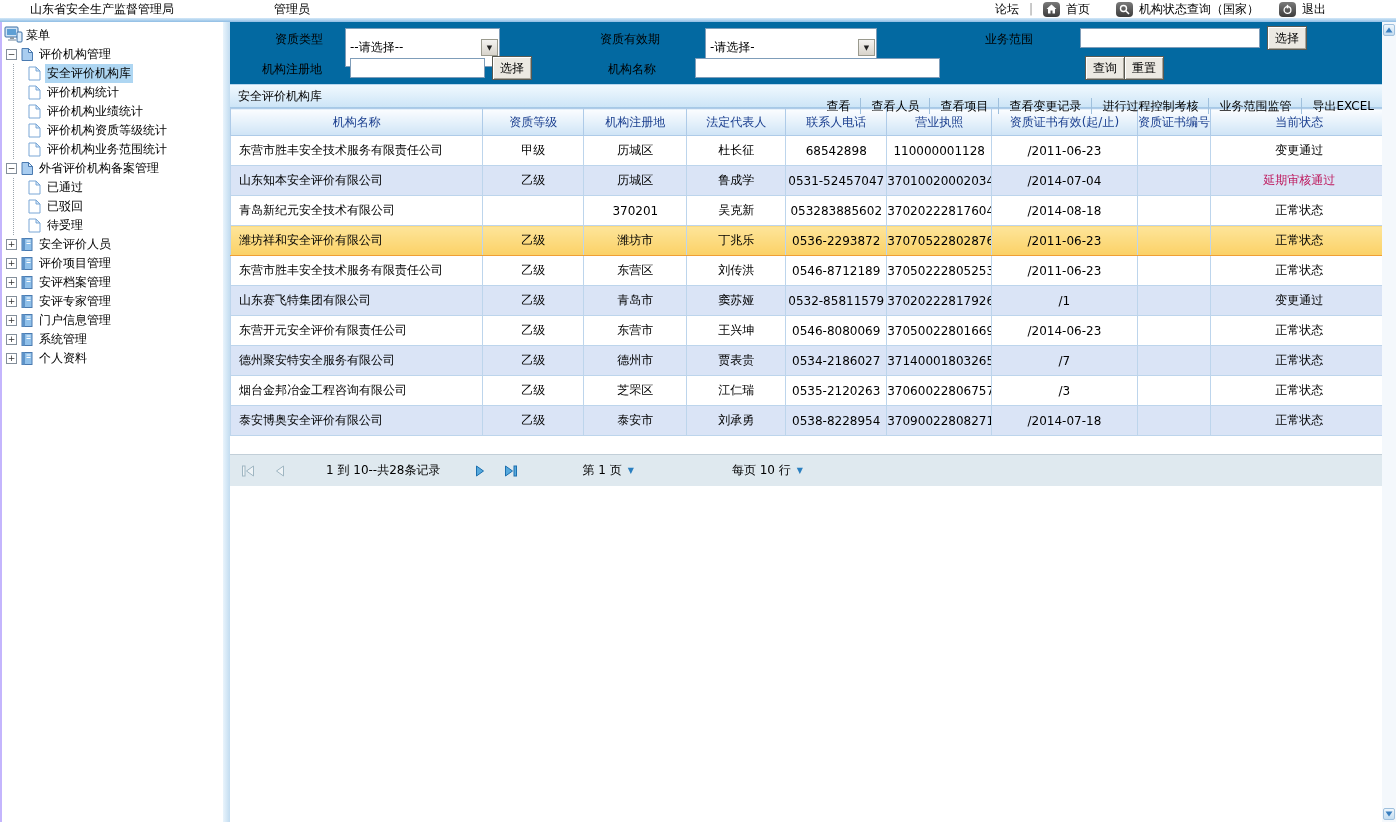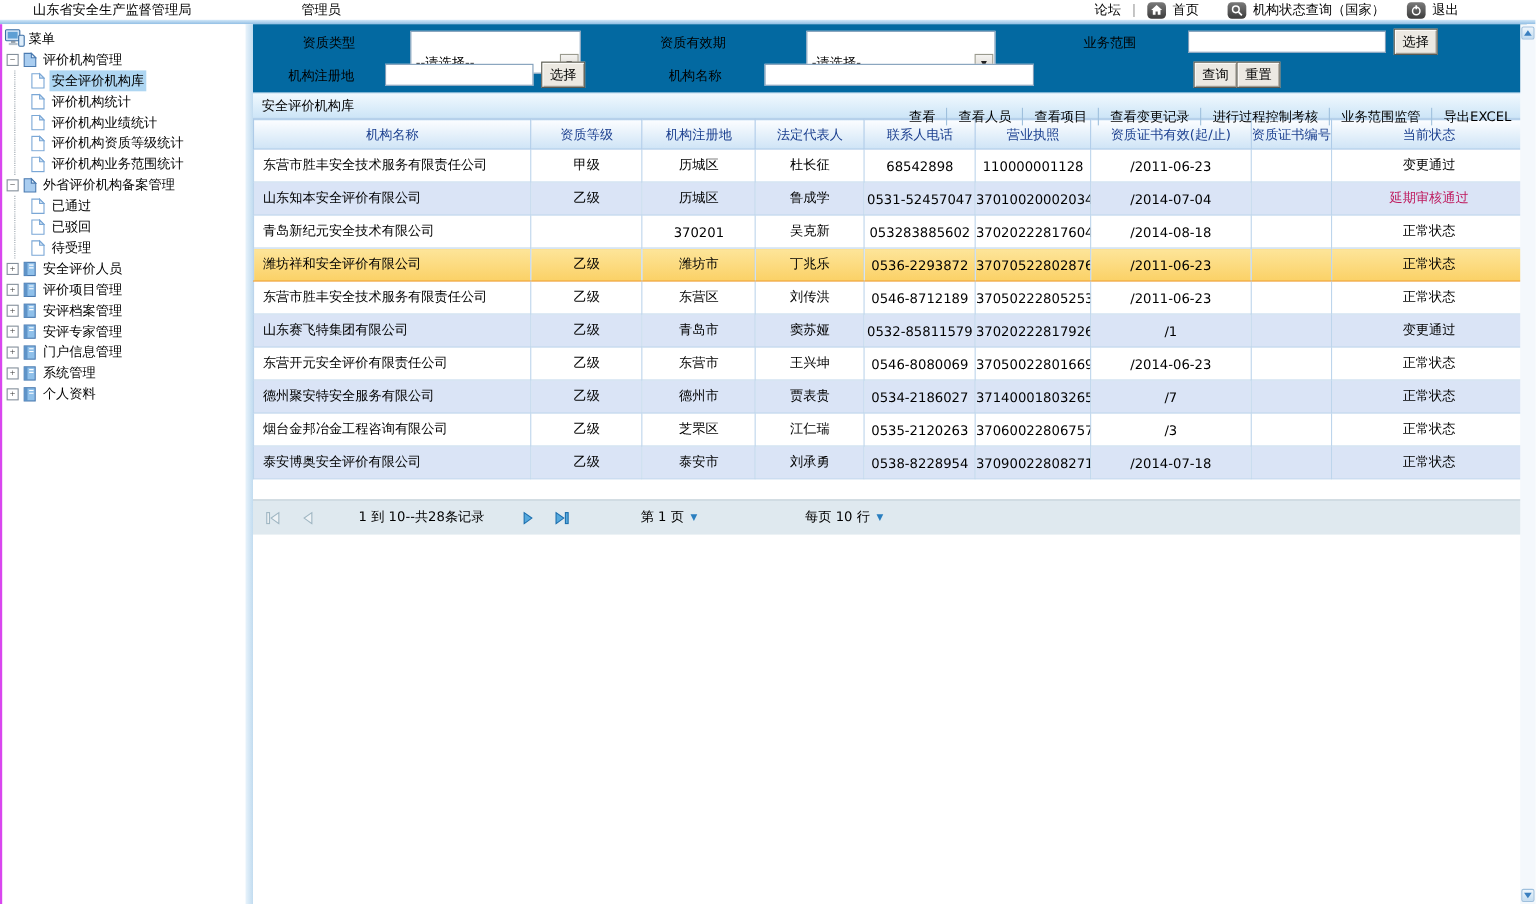--- a/index.html
+++ b/index.html
@@ -9,39 +9,39 @@
   .topbar .org { margin-left:30px; }
   .topbar .user { margin-left:100px; }
   .topbar .spacer { flex:1; }
   .topbar .right { display:flex; align-items:center; gap:6px; margin-right:70px; }
   .sep { color:#999; margin:0 4px; }
   .badge { display:inline-flex; align-items:center; justify-content:center; width:17px; height:15px;
     border-radius:4px; background:linear-gradient(#7a7a7a,#3c3c3c); }
   .topstrip { height:4px; background:linear-gradient(#d3e8f8,#8fbde4); }
   .app { display:flex; height:800px; }
   
-  .sidebar { width:222px; background:#fff; border-left:2px solid #d946ef; padding:3px 0 0 2px; overflow:hidden;font-family:Liberation Serif, serif; }
+  .sidebar { width:222px; background:#fff; border-left:2px solid #c4b5fd; padding:3px 0 0 2px; overflow:hidden; }
   .menuhead { display:flex; align-items:center; gap:2px; height:20px; }
   .tnode, .tleaf { display:flex; align-items:center; height:19px; white-space:nowrap; cursor:default; }
   .tnode { padding-left:2px; gap:3px; }
   .tkids { margin-left:9px; border-left:1px dotted #9aa4ad; padding-left:14px; }
   .tleaf { gap:4px; }
   .expbox { width:11px; height:11px; border:1px solid #848f9b; background:#fff; font-size:9px; line-height:9px;
     text-align:center; color:#333; flex:0 0 11px; }
   .ticon { display:inline-flex; }
   .tlabel { padding:1px 2px; }
   .sellab { background:#aed6f2; }
   
   .splitter { width:8px; background:linear-gradient(90deg,#e9f4fc,#c2dcf0); border-left:1px solid #fff; }
   
   .main { width:1158px; position:relative; background:#fff; }
   .filters { position:relative; height:62px; background:#0369a1; }
   .flabel { position:absolute; height:20px; line-height:20px; }
   .xinput { position:absolute; height:20px; border:1px solid #7f9db9; background:#fff; font:inherit; padding:0 3px; }
-  .xselect { position:absolute; height:39px; border:1px solid #7f9db9; background:#fff; display:flex; align-items:flex-end; cursor:default;margin-left:28px; }
+  .xselect { position:absolute; height:39px; border:1px solid #7f9db9; background:#fff; display:flex; align-items:center; cursor:default; }
   .xselect .val { flex:1; padding:0 4px; overflow:hidden; }
   .xselect .arrowbtn { width:17px; height:17px; margin-right:1px; background:linear-gradient(#f4f3f1,#d8d4cb);
     border:1px solid #9a9a8e; display:flex; align-items:center; justify-content:center; font-size:7px; color:#222; }
   .winbtn { position:absolute; height:24px; padding:0 7px; background:#ece9e2; border:1px solid #5a5a52;
     box-shadow:inset 1px 1px 0 #fff, inset -1px -1px 0 #a8a49a; font:inherit; cursor:pointer; }
   
   .toolbar { height:24px; background:linear-gradient(#f1f9fe,#cde5f7); border-top:1px solid #b7d6ee;
     border-bottom:1px solid #a6c9e6; display:flex; align-items:center; }
   .ttitle { margin-left:8px; }
   .toolbar .spacer { flex:1; }

